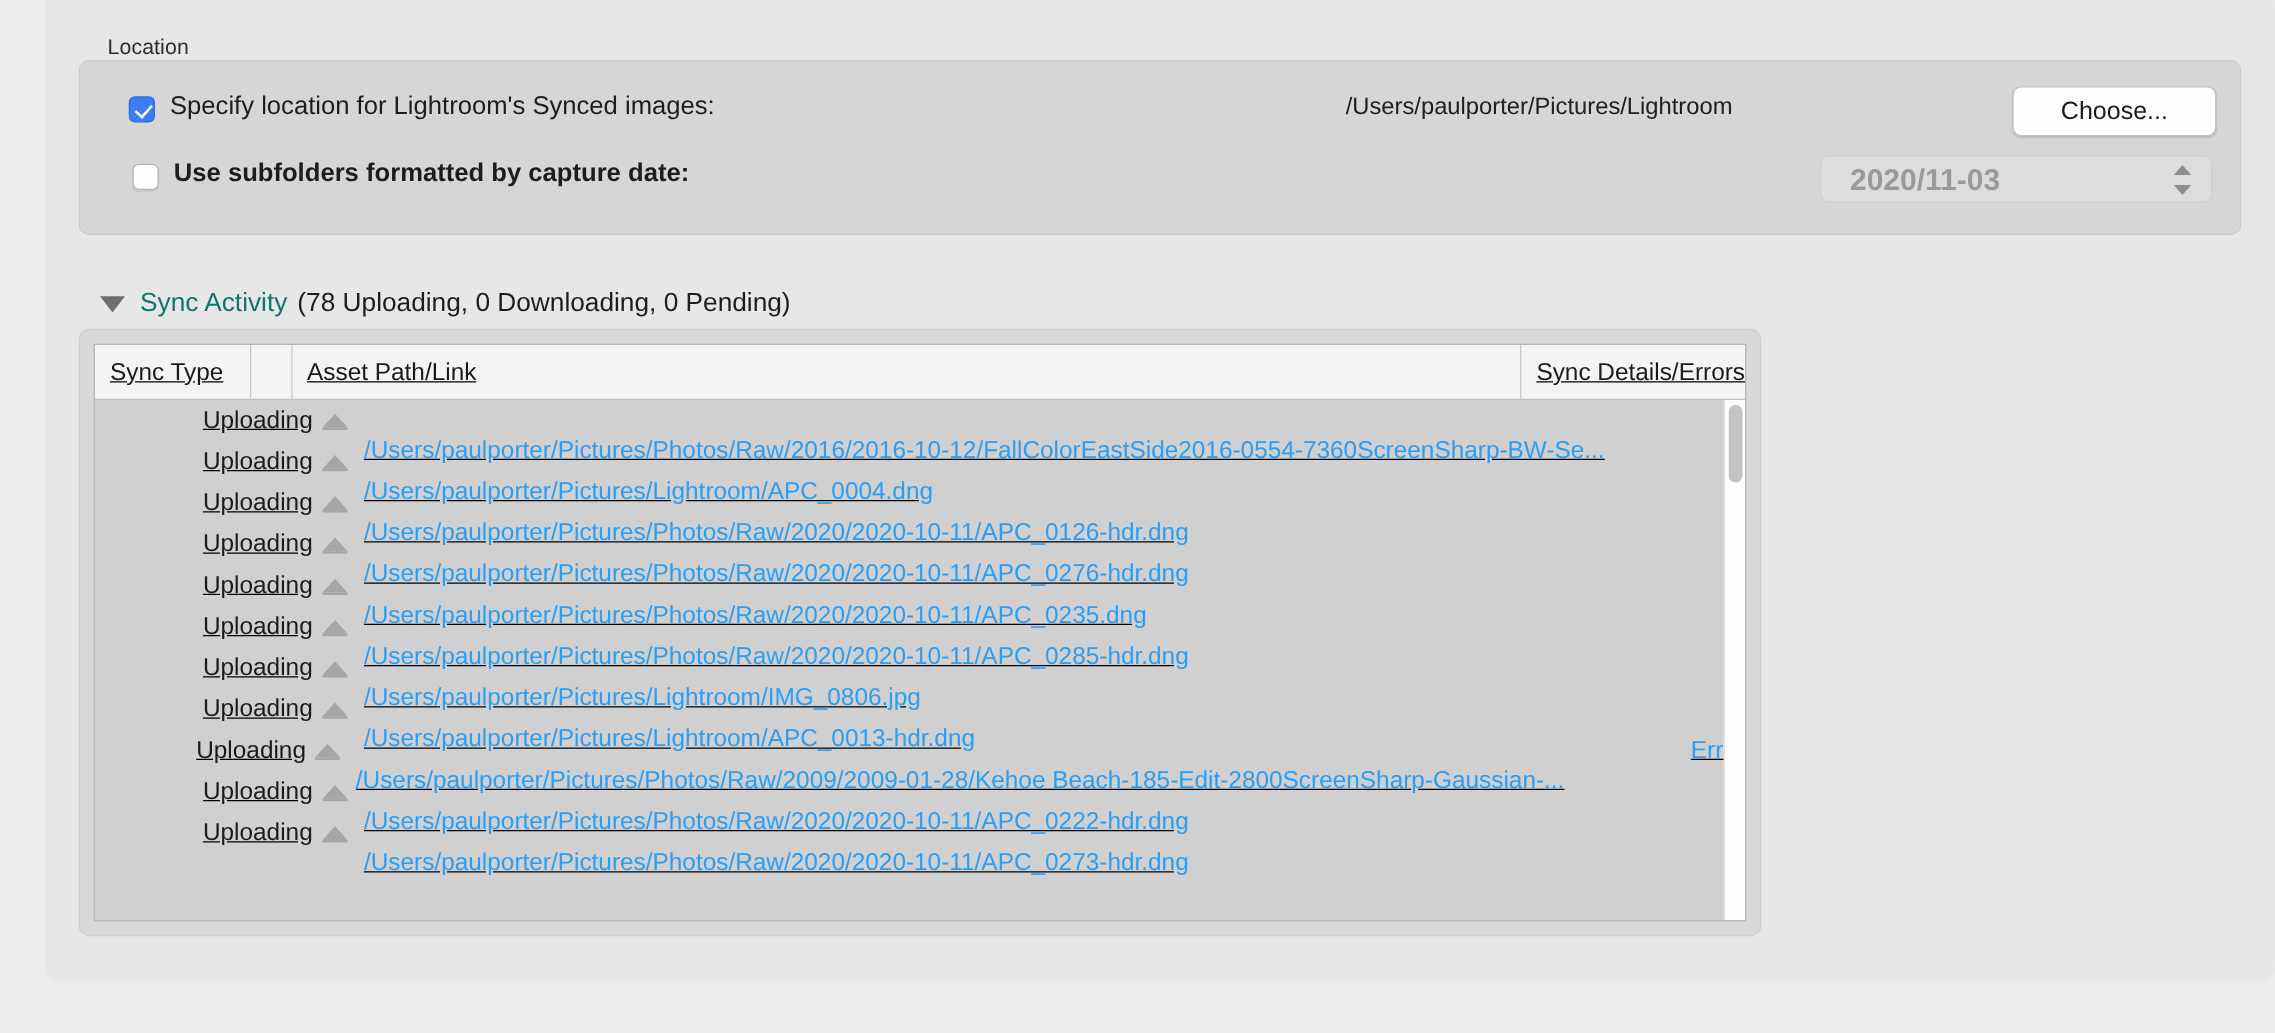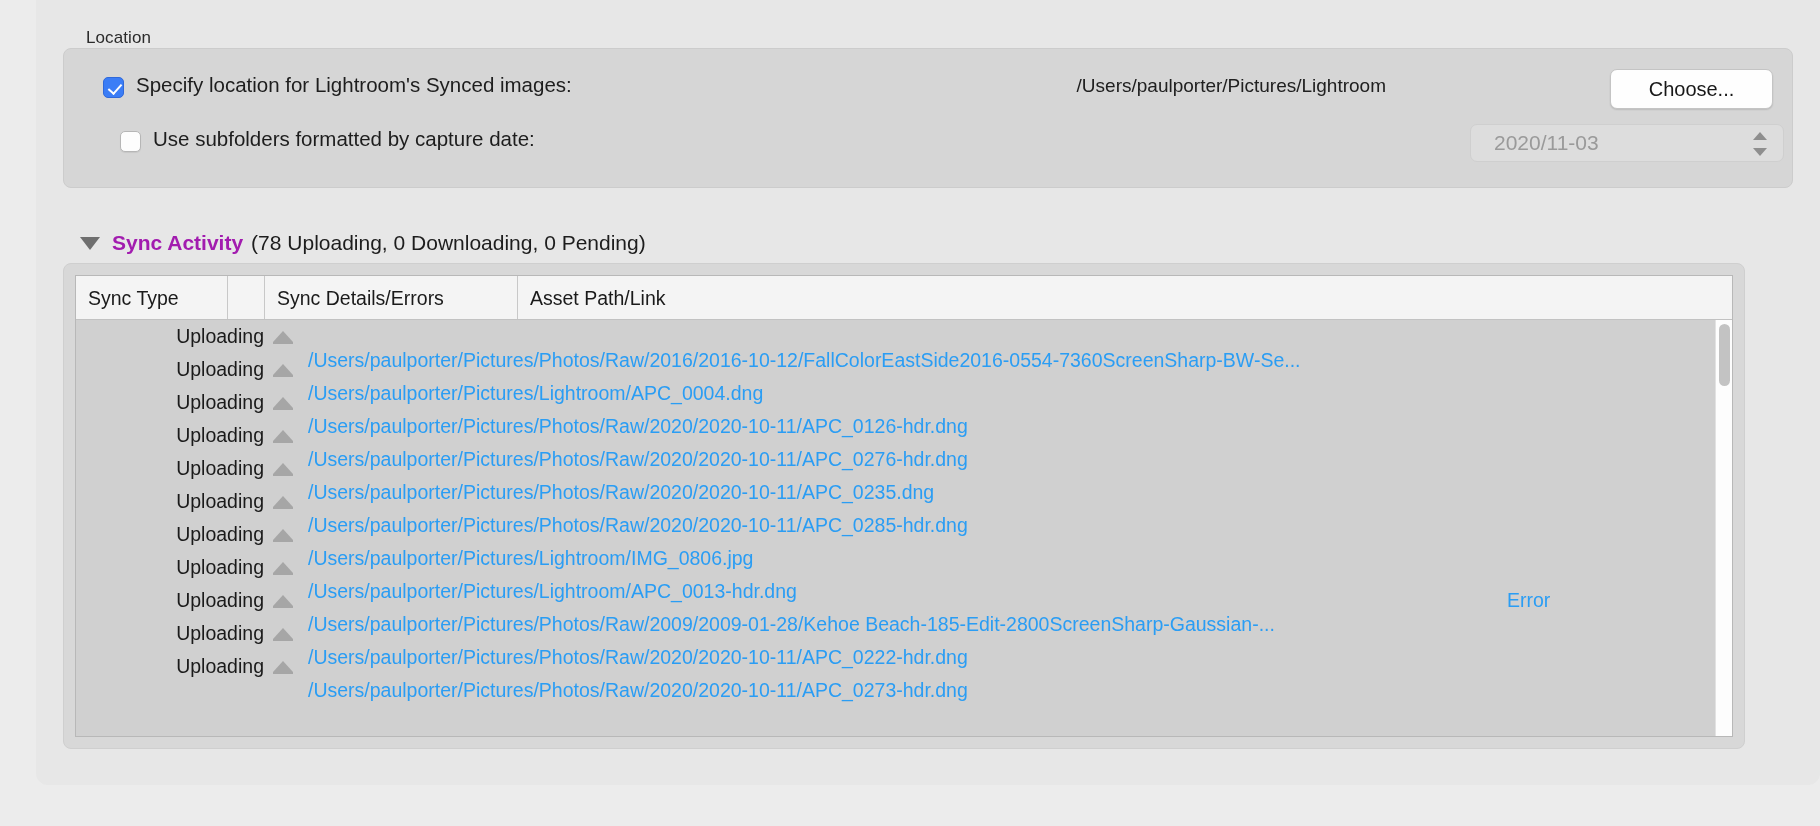--- a/index.html
+++ b/index.html
@@ -50,21 +50,21 @@
     left: 63px;
     top: 48px;
     width: 1730px;
     height: 140px;
     background: #d6d6d6;
     border-radius: 8px;
     border: 1px solid #cccccc;
   }
 
   .row-specify { position: absolute; left: 0; top: 24px; width: 100%; height: 34px; }
-  .row-subfold { position: absolute; left: 17px; top: 78px; width: 100%; height: 34px; }
+  .row-subfold { position: absolute; left: 3px; top: 78px; width: 100%; height: 34px; font-weight: bold; }
 
   .cb {
     position: absolute;
     left: 39px;
     top: 4px;
     width: 21px;
     height: 21px;
     border-radius: 5px;
   }
   .cb.checked {
@@ -128,21 +128,21 @@
     width: 314px;
     height: 38px;
     background: #dddddd;
     border: 1px solid #cfcfcf;
     border-radius: 7px;
   }
   .date-select .val {
     position: absolute;
     left: 23px;
     top: 6px;
-    font-size: 21px;
+    font-size: 24px;
     color: #9a9a9a;
     white-space: nowrap;
   }
   .stepper {
     position: absolute;
     right: 14px;
     top: 6px;
     width: 16px;
     height: 26px;
   }
@@ -168,41 +168,41 @@
   }
   .disclosure {
     width: 0; height: 0;
     border-left: 10px solid transparent;
     border-right: 10px solid transparent;
     border-top: 13px solid #6f6f6f;
     margin-right: 12px;
   }
   .sync-title {
     font-size: 21px;
-    color: #a21caf;
-    white-space: nowrap;
-    font-weight: bold;
+    color: #0f766e;
+    white-space: nowrap;
   }
   .sync-counts {
     font-size: 21px;
     color: #1d1d1d;
     white-space: nowrap;
     margin-left: 8px;
   }
 
   .table-outer {
     position: absolute;
     left: 63px;
     top: 263px;
-    width: 1682px;
+    width: 1346px;
     height: 486px;
     background: #d8d8d8;
     border-radius: 8px;
     border: 1px solid #cfcfcf;
     padding: 11px;
+    text-decoration: underline;
   }
 
   .table-wrap {
     position: relative;
     width: 100%;
     height: 100%;
     background: #d0d0d0;
     border: 1px solid #b8b8b8;
     overflow: hidden;
   }
@@ -342,22 +342,22 @@
     <div class="sync-title">Sync Activity</div>
     <div class="sync-counts">(78 Uploading, 0 Downloading, 0 Pending)</div>
   </div>
 
   <div class="table-outer">
     <div class="table-wrap">
 
       <div class="thead">
         <div class="th c1">Sync Type</div>
         <div class="th c2"></div>
+        <div class="th c3">Asset Path/Link</div>
         <div class="th c4">Sync Details/Errors</div>
-        <div class="th c3">Asset Path/Link</div>
       </div>
 
       <div class="tbody" id="tbody">
           <div class="trow">
             <div class="cell-type">Uploading</div>
             <div class="cell-icon">
               <div class="up-tri"></div>
             </div>
             <div class="cell-path">/Users/paulporter/Pictures/Photos/Raw/2016/2016-10-12/FallColorEastSide2016-0554-7360ScreenSharp-BW-Se...</div>
             <div class="cell-detail"></div>

